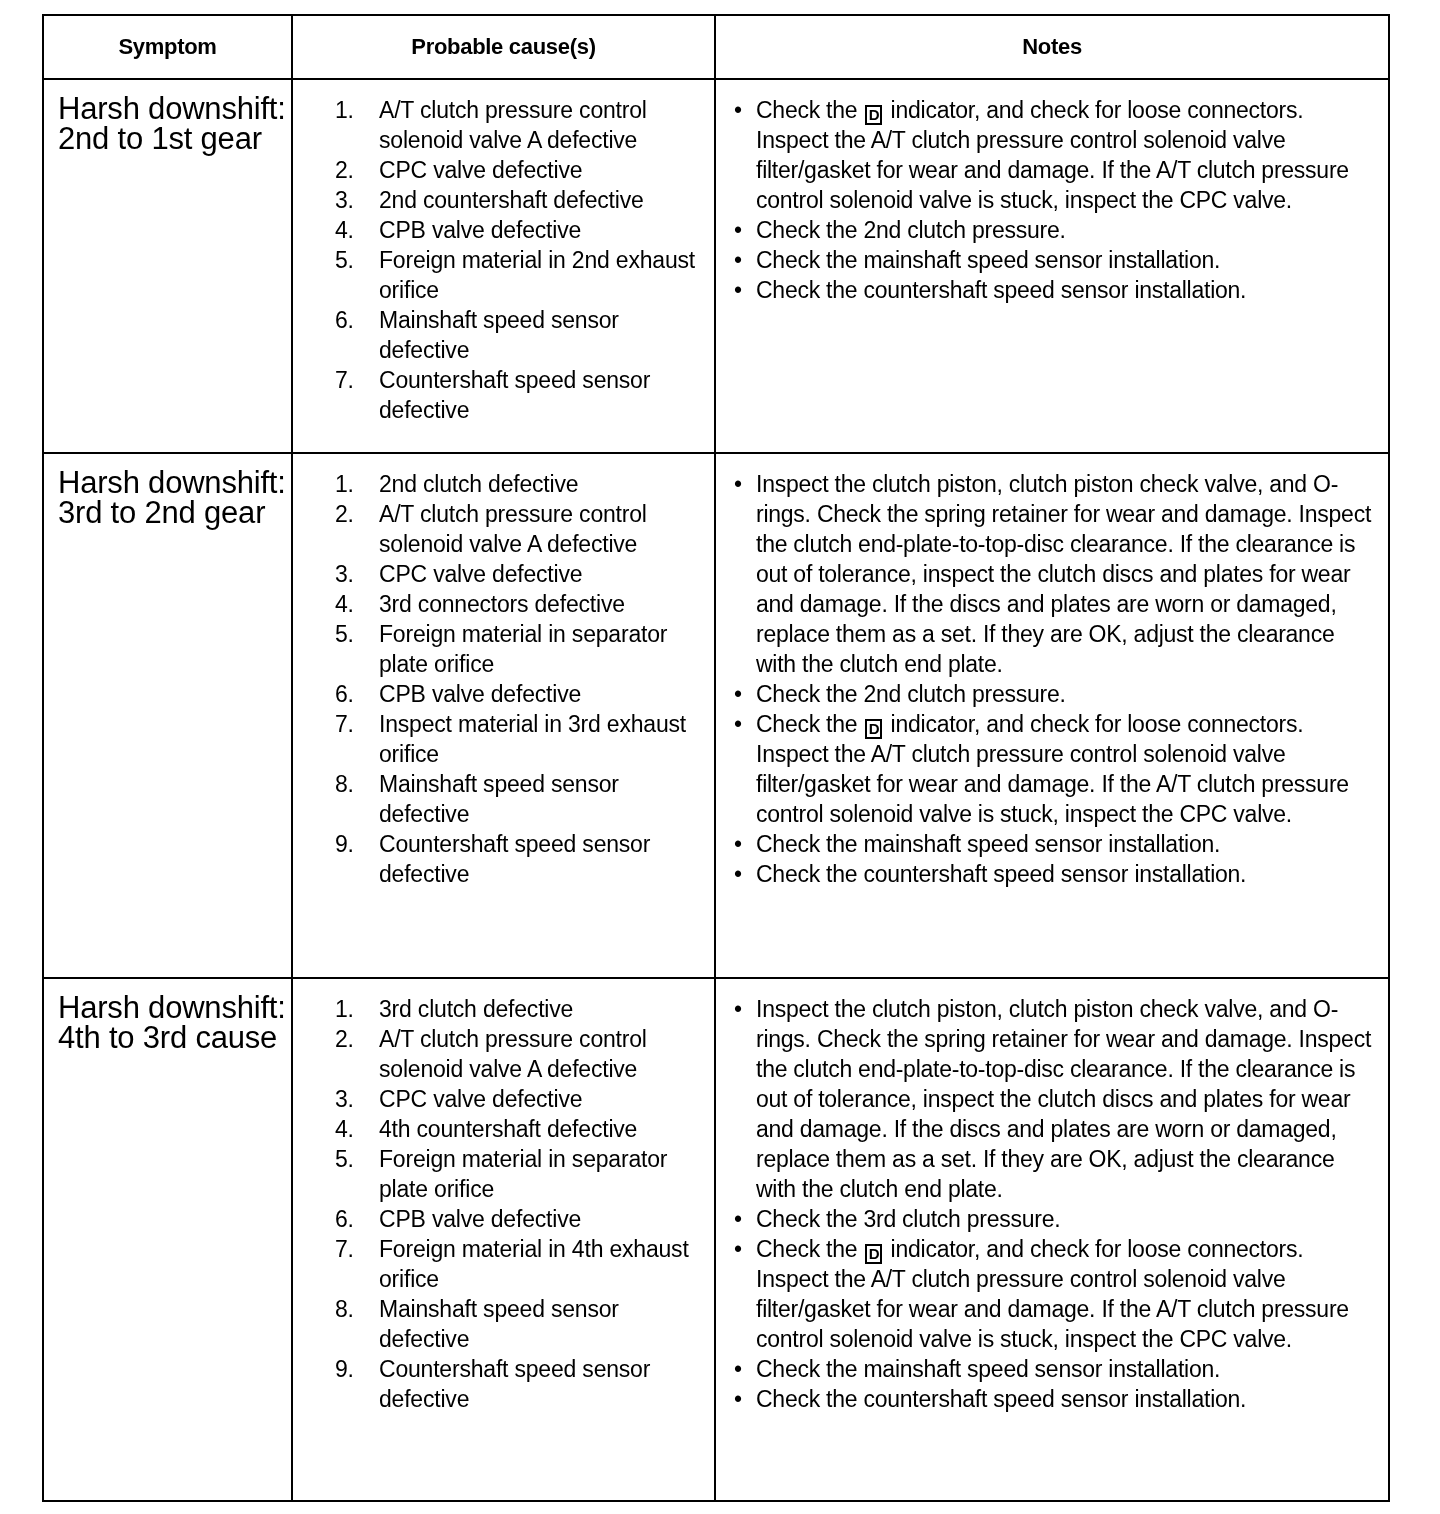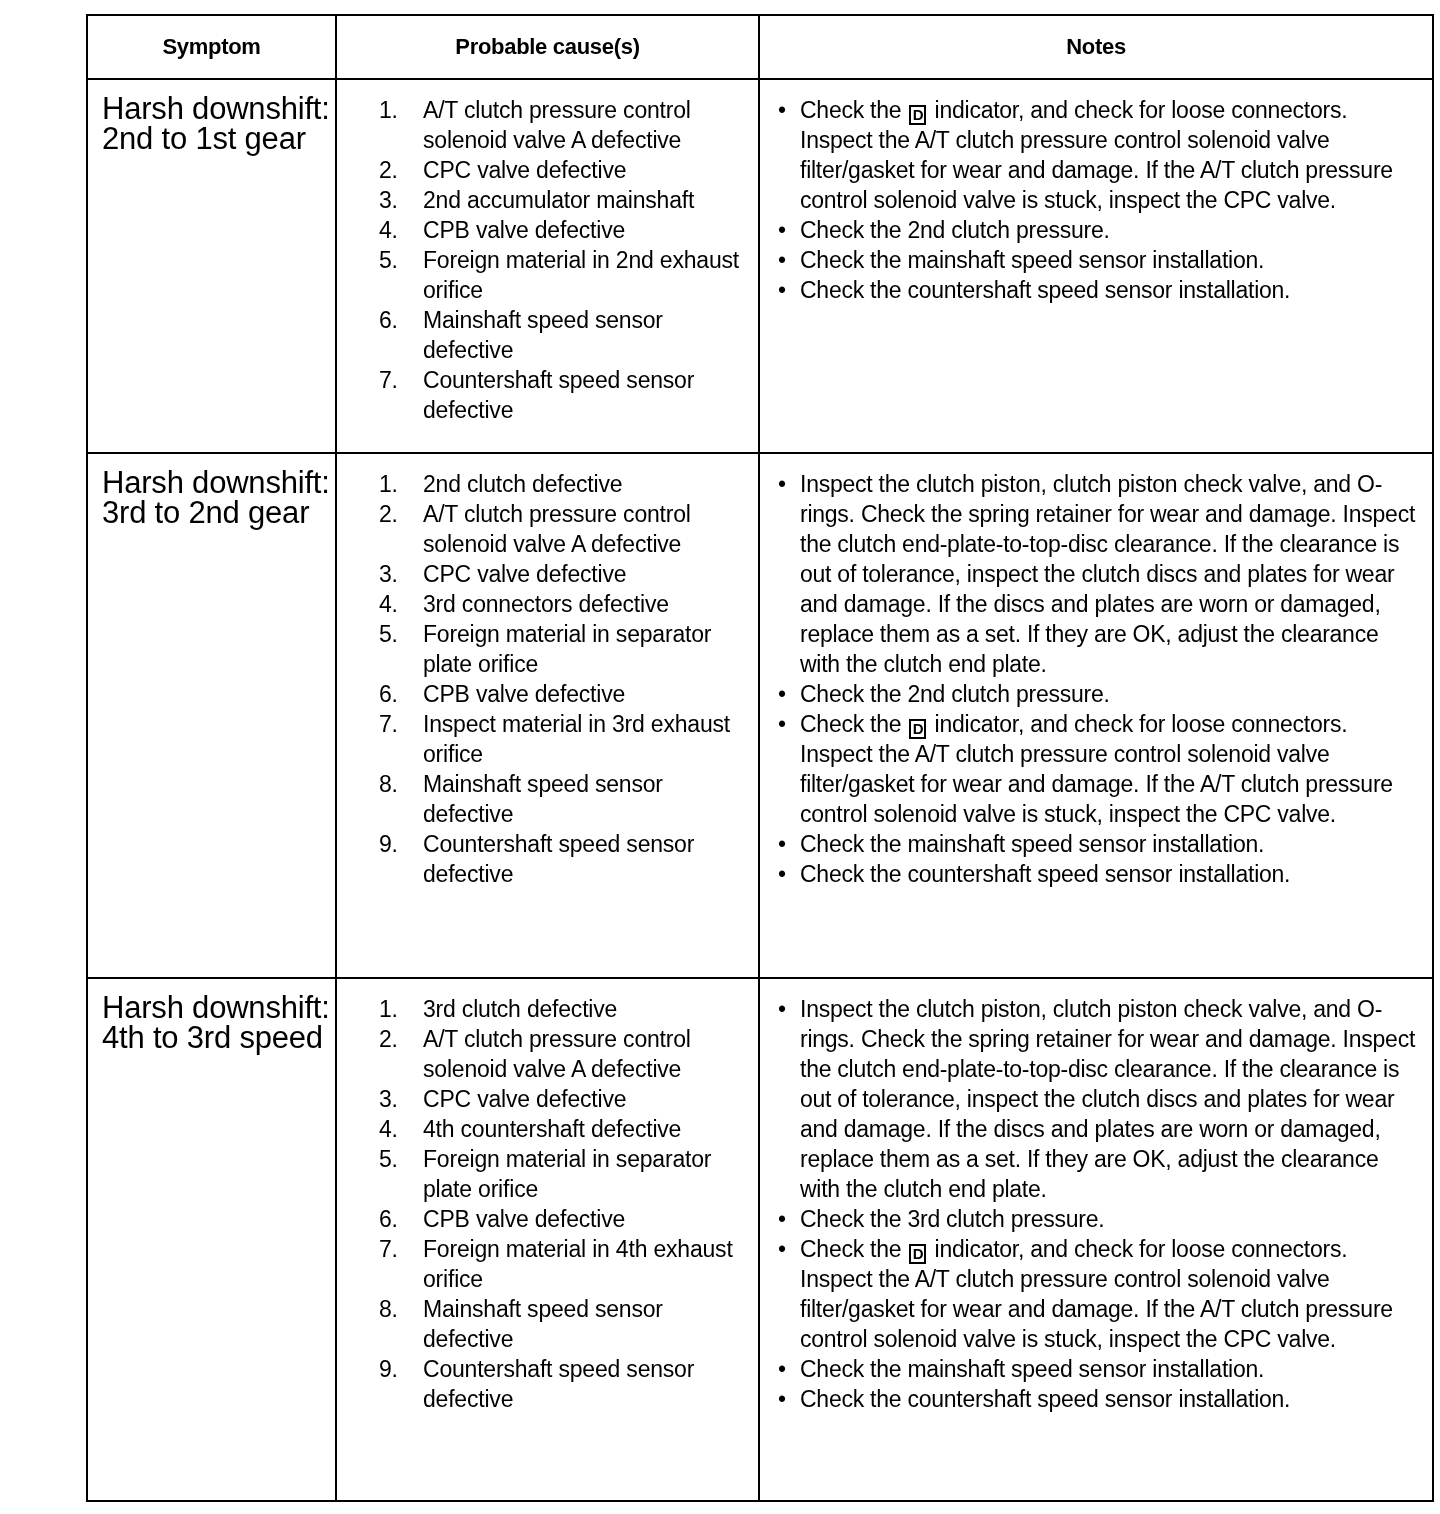--- a/index.html
+++ b/index.html
@@ -1,21 +1,20 @@
 <!DOCTYPE html>
 <html><head>
   <meta charset="utf-8">
   <style>
     html, body { margin: 0; padding: 0; background: #ffffff; }
     body { width: 1440px; height: 1514px; position: relative; font-family: "Liberation Sans", sans-serif; color: #000; }
     .tbl {
       position: absolute; left: 42px; top: 14px; width: 1348px;
       border-collapse: collapse; table-layout: fixed;
       border: 2px solid #000;
-      margin-left: 44px;
     }
     .tbl th, .tbl td { border: 2px solid #000; vertical-align: top; padding: 0; }
     .tbl th {
       height: 62px; font-weight: bold; font-size: 22px; text-align: center; vertical-align: middle;
       letter-spacing: -0.3px;
     }
     .col-sym { width: 249px; }
     .col-cause { width: 423px; }
     .col-notes { width: auto; }
     .sym { font-size: 31px; line-height: 30px; padding: 14px 0 0 14px !important; letter-spacing: -0.2px; }
@@ -63,21 +62,21 @@
             <li>
               <span class="num">1.</span>
               <span class="txt">A/T clutch pressure control solenoid valve A defective</span>
             </li>
             <li>
               <span class="num">2.</span>
               <span class="txt">CPC valve defective</span>
             </li>
             <li>
               <span class="num">3.</span>
-              <span class="txt">2nd accumulator mainshaft</span>
+              <span class="txt">2nd countershaft defective</span>
             </li>
             <li>
               <span class="num">4.</span>
               <span class="txt">CPB valve defective</span>
             </li>
             <li>
               <span class="num">5.</span>
               <span class="txt">Foreign material in 2nd exhaust orifice</span>
             </li>
             <li>
@@ -179,21 +178,21 @@
               <span class="bullet">•</span>
               <span class="txt">Check the countershaft speed sensor installation.</span>
             </li>
           </ul>
         </td>
   </tr>
 
   <tr class="r3">
     <td class="sym">
       <div>Harsh downshift:</div>
-      <div>4th to 3rd speed</div>
+      <div>4th to 3rd cause</div>
     </td>
     <td>
           <ul class="causes">
             <li>
               <span class="num">1.</span>
               <span class="txt">3rd clutch defective</span>
             </li>
             <li>
               <span class="num">2.</span>
               <span class="txt">A/T clutch pressure control solenoid valve A defective</span>

